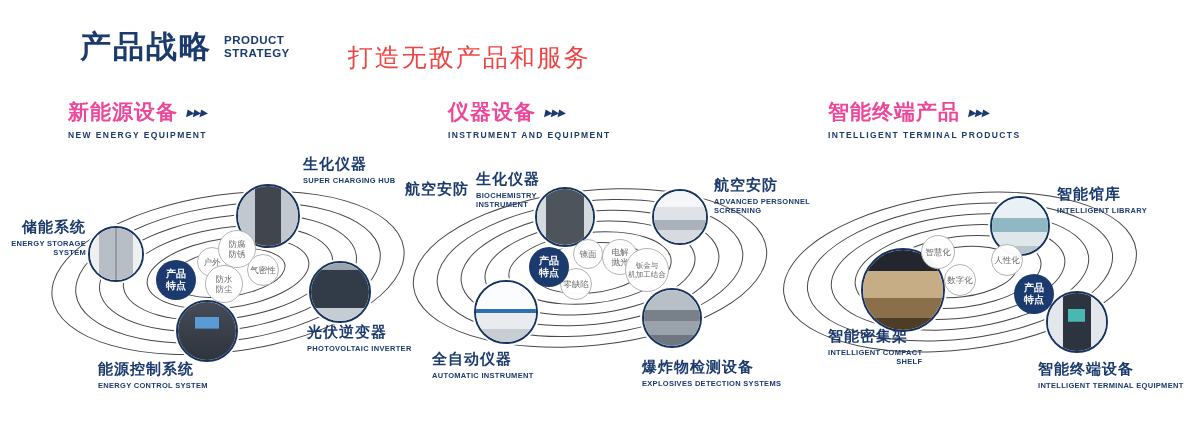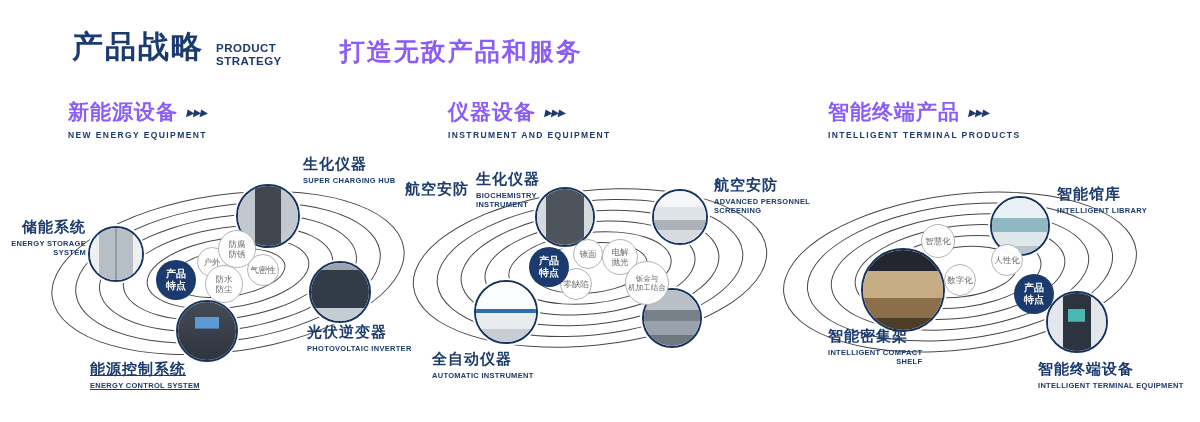--- a/index.html
+++ b/index.html
@@ -1,30 +1,30 @@
 <!DOCTYPE html>
 <html><head>
 <meta charset="utf-8">
 <style>
   * { margin:0; padding:0; box-sizing:border-box; }
   html,body { background:#ffffff; }
   body { font-family:"Liberation Sans","DejaVu Sans",sans-serif; }
   .canvas { position:relative; width:1200px; height:422px; background:#ffffff; overflow:hidden; }
 
   
-  .header { position:absolute; left:72px; top:26px; display:flex; align-items:flex-end; }
+  .header { position:absolute; left:80px; top:26px; display:flex; align-items:flex-start; }
   .main-title { font-size:31px; font-weight:bold; color:#1b3a6e; letter-spacing:2px; }
   .sub-stack { display:flex; flex-direction:column; margin-left:12px; margin-top:8px;
                font-size:11.5px; font-weight:bold; color:#1b3a6e; line-height:1.15; letter-spacing:0.5px; }
-  .slogan { margin-left:58px; margin-top:5px; font-size:25px; font-weight:bold; color:#8b5cf6; letter-spacing:2px; }
+  .slogan { margin-left:58px; margin-top:15px; font-size:25px; font-weight:normal; color:#ef4444; letter-spacing:2px; }
 
   
   .sec-header { position:absolute; }
   .sec-title-row { display:flex; align-items:center; gap:9px; }
-  .sec-title { font-size:21px; font-weight:bold; color:#8b5cf6; letter-spacing:1px; }
+  .sec-title { font-size:21px; font-weight:bold; color:#ec4899; letter-spacing:1px; }
   .triple-arrow { font-size:10px; color:#1b3a6e; letter-spacing:-1px; transform:skewX(-12deg); }
   .sec-sub { font-size:8.5px; font-weight:bold; color:#1b3a6e; letter-spacing:1.4px; margin-top:4px; }
 
   
   .orbit { position:absolute; }
   .ring { position:absolute; top:50%; left:50%; transform:translate(-50%,-50%);
           border:1px solid #474747; border-radius:50%; }
 
   
   .pcircle { position:absolute; border-radius:50%; border:2px solid #16335f;
@@ -143,21 +143,21 @@
   </div>
   <div class="p-label align-right" style="left:8px; top:218px; width:78px;">
     <div class="zh">储能系统</div>
     <div class="en">ENERGY STORAGE
 SYSTEM</div>
   </div>
   <div class="p-label" style="left:307px; top:323px;">
     <div class="zh">光伏逆变器</div>
     <div class="en">PHOTOVOLTAIC INVERTER</div>
   </div>
-  <div class="p-label" style="left:90px; top:360px;text-decoration:underline;">
+  <div class="p-label" style="left:98px; top:360px;">
     <div class="zh">能源控制系统</div>
     <div class="en">ENERGY CONTROL SYSTEM</div>
   </div>
 
   <div class="badge" style="left:156px; top:260px;">产品
 特点</div>
   <div class="bubble" style="left:197px; top:247px; width:30px; height:30px;">户外</div>
   <div class="bubble" style="left:218px; top:230px; width:38px; height:38px;text-align:center;">防腐
 防锈</div>
   <div class="bubble" style="left:205px; top:265px; width:38px; height:38px;">防水
@@ -187,28 +187,32 @@
   </div>
   <div class="p-label" style="left:714px; top:176px;">
     <div class="zh">航空安防</div>
     <div class="en">ADVANCED PERSONNEL
 SCREENING</div>
   </div>
   <div class="p-label" style="left:432px; top:350px;">
     <div class="zh">全自动仪器</div>
     <div class="en">AUTOMATIC INSTRUMENT</div>
   </div>
+  <div class="p-label" style="left:642px; top:358px;">
+    <div class="zh">爆炸物检测设备</div>
+    <div class="en">EXPLOSIVES DETECTION SYSTEMS</div>
+  </div>
 
   <div class="badge" style="left:529px; top:247px;">产品
 特点</div>
   <div class="bubble" style="left:573px; top:239px; width:30px; height:30px;">镜面</div>
   <div class="bubble" style="left:602px; top:239px; width:36px; height:36px;">电解
 抛光</div>
   <div class="bubble" style="left:560px; top:268px; width:32px; height:32px;">零缺陷</div>
-  <div class="bubble" style="left:625px; top:261px; width:44px; height:44px; font-size:7.5px;">钣金与
+  <div class="bubble" style="left:625px; top:248px; width:44px; height:44px; font-size:7.5px;">钣金与
 机加工结合</div>
 
   <div class="pcircle" style="left:990px; top:196px; width:60px; height:60px;">
     <div class="pimg img-library"></div>
   </div>
   <div class="pcircle" style="left:861px; top:248px; width:84px; height:84px;">
     <div class="pimg img-shelf"></div>
   </div>
   <div class="pcircle" style="left:1046px; top:291px; width:62px; height:62px;">
     <div class="pimg img-terminal"></div>
@@ -223,17 +227,17 @@
     <div class="en align-right">INTELLIGENT COMPACT
 SHELF</div>
   </div>
   <div class="p-label" style="left:1038px; top:360px;">
     <div class="zh">智能终端设备</div>
     <div class="en">INTELLIGENT TERMINAL EQUIPMENT</div>
   </div>
 
   <div class="badge" style="left:1014px; top:274px;">产品
 特点</div>
-  <div class="bubble" style="left:921px; top:224px; width:34px; height:34px;">智慧化</div>
+  <div class="bubble" style="left:921px; top:235px; width:34px; height:34px;">智慧化</div>
   <div class="bubble" style="left:991px; top:244px; width:32px; height:32px;">人性化</div>
   <div class="bubble" style="left:944px; top:264px; width:32px; height:32px;text-align:right;">数字化</div>
 
 </div>
 
 </body></html>

